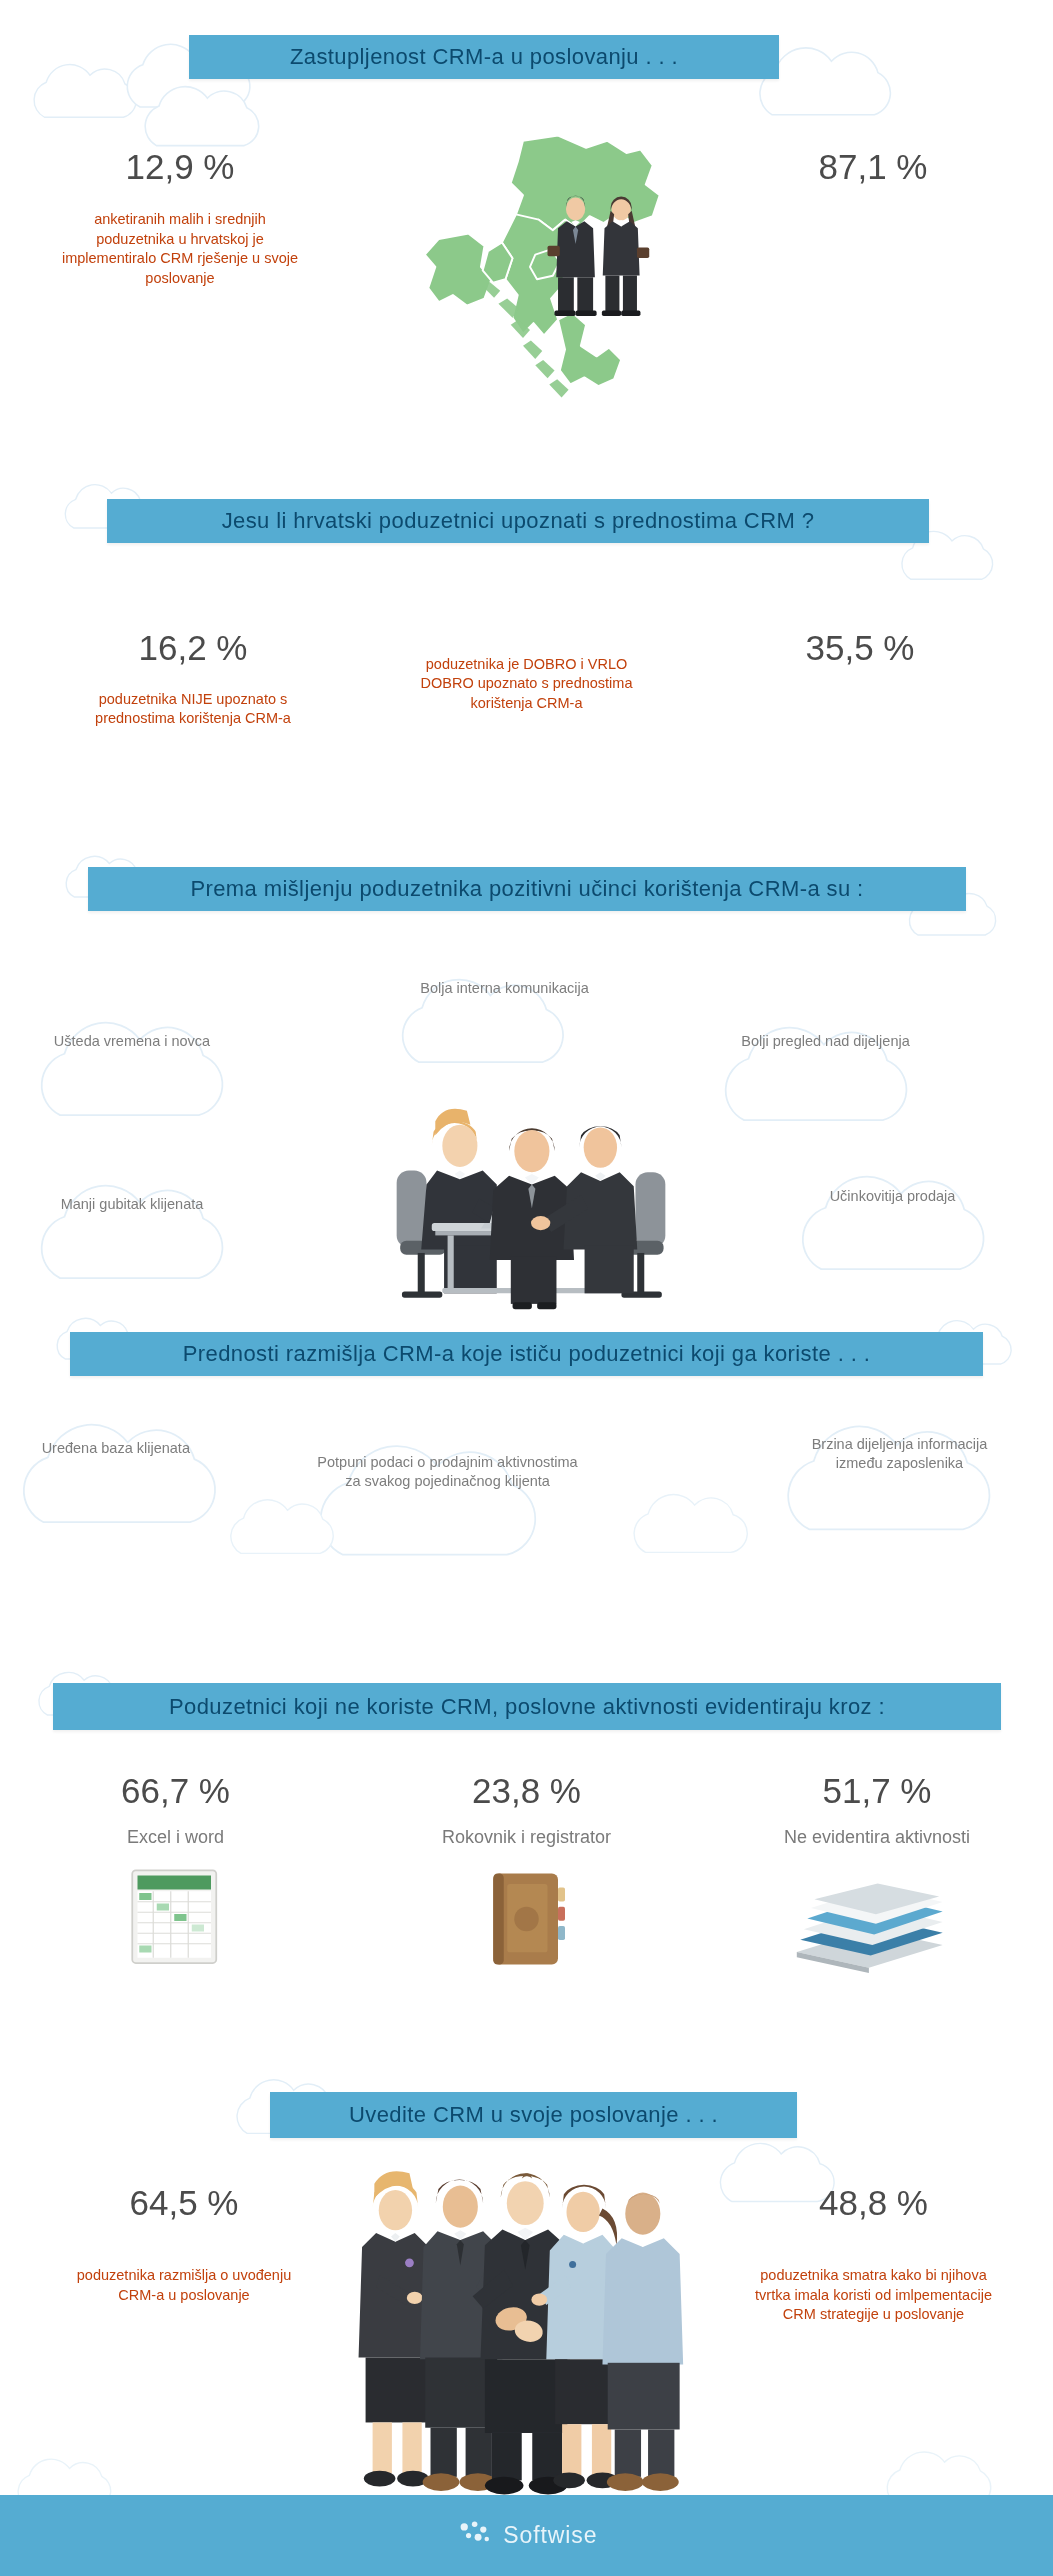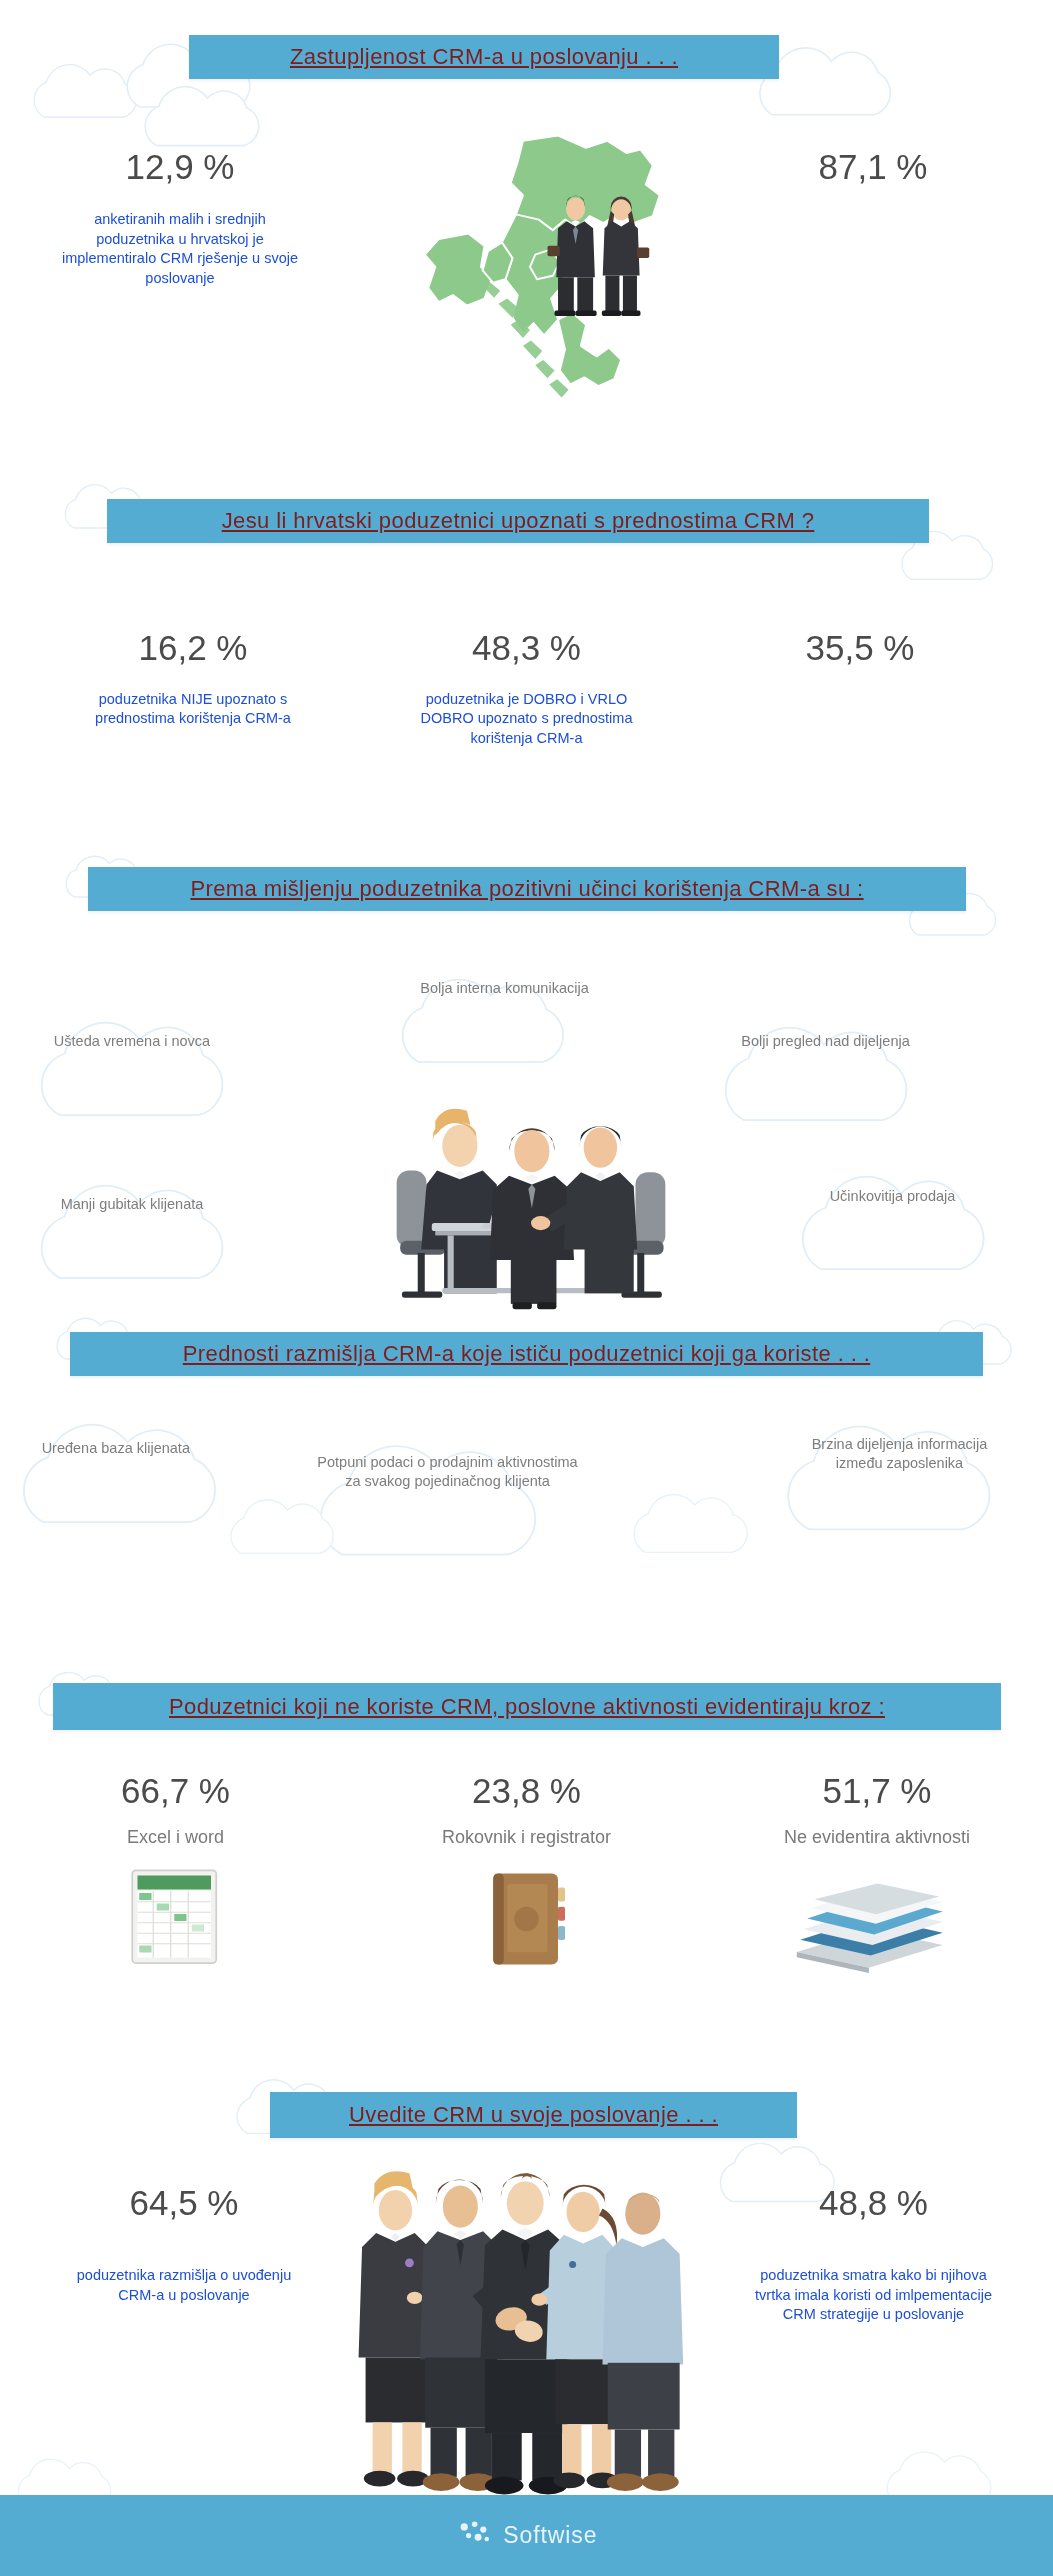--- a/index.html
+++ b/index.html
@@ -17,49 +17,48 @@
   }
 
   
   .abs { position: absolute; }
   .center { text-align: center; }
 
   
   .banner {
     position: absolute;
     background: #55ACD2;
-    color: #7f1d1d;
+    color: #0c4a6e;
     display: flex;
     align-items: center;
     justify-content: center;
     letter-spacing: 0.4px;
     font-weight: 300;
     box-shadow: 0 1.8px 2.6px rgba(0,0,0,.06);
     z-index: 5;
-    text-decoration: underline;
   }
   .banner span {
     font-size: 22px;
     font-weight: 300;
     line-height: 1;
     white-space: nowrap;
   }
 
   
   .pct {
     font-size: 35px;
     font-weight: 300;
     color: #4b4b4b;
     line-height: 1;
     letter-spacing: 0px;
   }
   .caption {
     font-size: 14.5px;
     font-weight: 300;
-    color: #1d4ed8;
+    color: #c2410c;
     line-height: 1.35;
   }
   .small-label {
     font-size: 18px;
     color: #7a7a7a;
     font-weight: 300;
   }
 
   
   .cloud {
@@ -207,21 +206,20 @@
 
 <div class="banner" style="left:107px; top:499px; width:822px; height:44px;">
   <span>Jesu li hrvatski poduzetnici upoznati s prednostima CRM ?</span>
 </div>
 
 <div class="abs center" style="left:35px; top:630px; width:316px;">
   <div class="pct">16,2 %</div>
   <div class="caption" style="margin-top:24.6px; padding:0 44px;">poduzetnika NIJE upoznato s prednostima korištenja CRM-a</div>
 </div>
 <div class="abs center" style="left:351px; top:630px; width:351px;">
-  <div class="pct">48,3 %</div>
   <div class="caption" style="margin-top:24.6px; padding:0 51px;">poduzetnika je DOBRO i VRLO DOBRO upoznato s prednostima korištenja CRM-a</div>
 </div>
 <div class="abs center" style="left:702px; top:630px; width:316px;">
   <div class="pct">35,5 %</div>
 </div>
 
 <div class="cloud" style="left:53px; top:853px;">
   <svg width="132" height="58" viewBox="0 0 150 66">
     <path d="M24 50 a17 17 0 0 1 2 -31 a22 22 0 0 1 38 -7 a19 19 0 0 1 31 8 a16 16 0 0 1 -2 30 z" fill="#ffffff" stroke="#e2eef7" stroke-width="1.6"></path>
   </svg>

